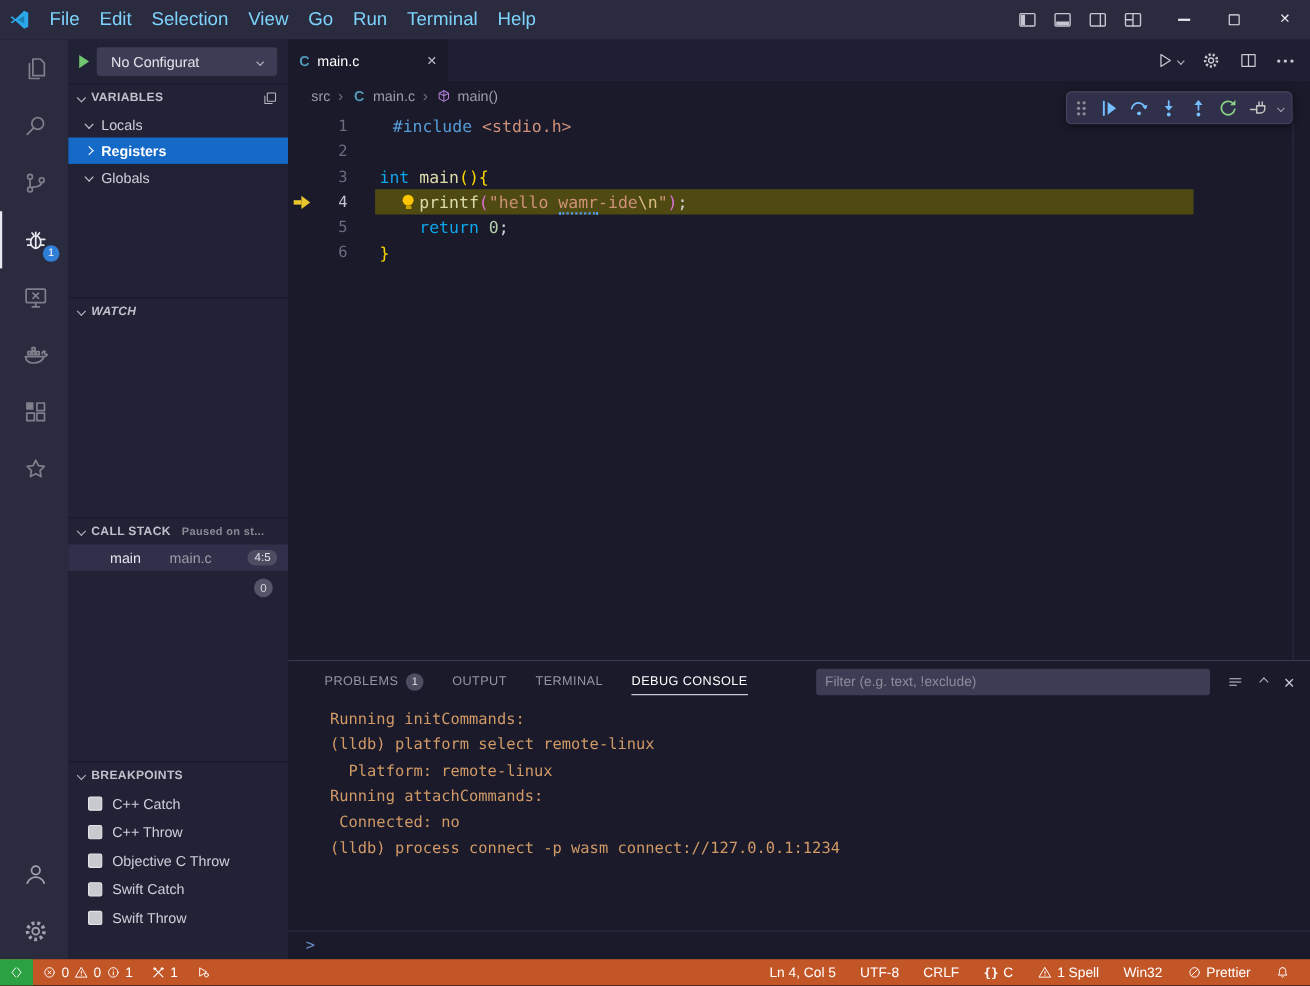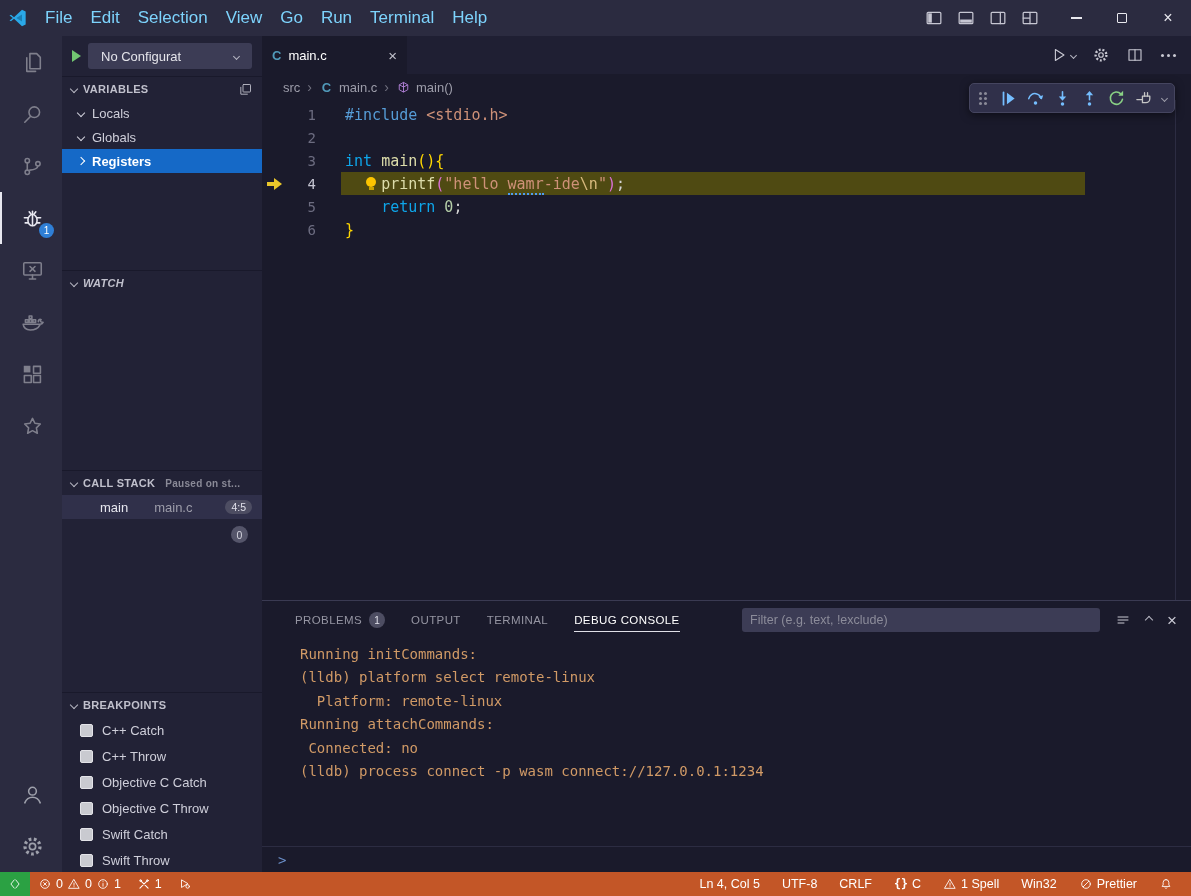--- a/index.html
+++ b/index.html
@@ -86,21 +86,21 @@
   .cl .glyph { width:24px; flex:none; display:flex; align-items:center; justify-content:center; z-index:1; }
   .cl .ln { width:30px; flex:none; text-align:right; color:#6c6c80; font-size:14px; z-index:1; }
   .cl.current .ln { color:#c5c5d2; }
   .cl .code { padding-left:29px; white-space:pre; z-index:1; }
   .cl.current::before { content:""; position:absolute; left:79px; width:744px; top:0; bottom:0; background:#4f4a12; }
   .dbg-arrow { display:inline-block; position:relative; width:15px; height:12px; }
   .dbg-arrow::before { content:""; position:absolute; left:0; top:4px; width:7px; height:4px; background:#e9c62b; }
   .dbg-arrow::after { content:""; position:absolute; left:7px; top:0; border-left:8px solid #e9c62b; border-top:6px solid transparent; border-bottom:6px solid transparent; }
   .bulb { position:absolute; left:104px; top:5px; width:10px; height:10px; border-radius:50%; background:#fdc500; z-index:2; }
   .bulb::after { content:""; position:absolute; left:2.5px; top:10px; width:5px; height:3px; background:#caa300; }
-  .tk-pp { color:#569cd6; } .tk-kw { color:#0ea5e9; } .tk-fn { color:#dcdcaa; }
+  .tk-pp { color:#569cd6;margin-left:12px; } .tk-kw { color:#0ea5e9; } .tk-fn { color:#dcdcaa; }
   .tk-str { color:#ce9178; } .tk-esc { color:#d7ba7d; } .tk-num { color:#b5cea8; }
   .tk-pln { color:#d4d4d4; } .tk-b1 { color:#ffd700; } .tk-b2 { color:#da70d6; }
   .tk-u { border-bottom:2px dotted #4f9cf0; }
 
   
   .dbgtb { position:absolute; top:47px; right:16px; height:30px; background:#30304a; border:1px solid #45455f; border-radius:5px; display:flex; align-items:center; padding:0 7px; gap:1px; box-shadow:0 2px 8px rgba(0,0,0,.5); z-index:10; }
   .grip { width:12px; height:15px; position:relative; margin-right:5px; }
   .grip::before { content:""; position:absolute; left:2px; top:1px; width:3px; height:3px; border-radius:50%; background:#8a8a98; box-shadow:0 5px 0 #8a8a98, 0 10px 0 #8a8a98, 5px 0 0 #8a8a98, 5px 5px 0 #8a8a98, 5px 10px 0 #8a8a98; }
   .dbg-buttons { display:flex; align-items:center; }
   .dbg-btn { width:27px; height:26px; display:flex; align-items:center; justify-content:center; cursor:pointer; }
@@ -310,27 +310,27 @@
               <rect x="8" y="4" width="12" height="12" rx="1"></rect>
               <path d="M4.5 8.5v11H15"></path>
             </svg>
           </span>
       </div>
       <div>
           <div class="tree-row">
             <span class="chev"></span>
             <span>Locals</span>
           </div>
+          <div class="tree-row selected">
+            <span class="chev right"></span>
+            <span>Registers</span>
+          </div>
           <div class="tree-row">
             <span class="chev"></span>
             <span>Globals</span>
-          </div>
-          <div class="tree-row selected">
-            <span class="chev right"></span>
-            <span>Registers</span>
           </div>
         </div>
     </div>
 
     <div class="section watch">
       <div class="sec-header">
         <span class="chev"></span>
         <span>WATCH</span>
       </div>
     </div>
@@ -355,24 +355,20 @@
         <span>BREAKPOINTS</span>
       </div>
       <div>
           <div class="bp-row">
             <span class="checkbox"></span>
             <span>C++ Catch</span>
           </div>
           <div class="bp-row">
             <span class="checkbox"></span>
             <span>C++ Throw</span>
-          </div>
-          <div class="bp-row">
-            <span class="checkbox"></span>
-            <span>Objective C Catch</span>
           </div>
           <div class="bp-row">
             <span class="checkbox"></span>
             <span>Objective C Throw</span>
           </div>
           <div class="bp-row">
             <span class="checkbox"></span>
             <span>Swift Catch</span>
           </div>
           <div class="bp-row">

